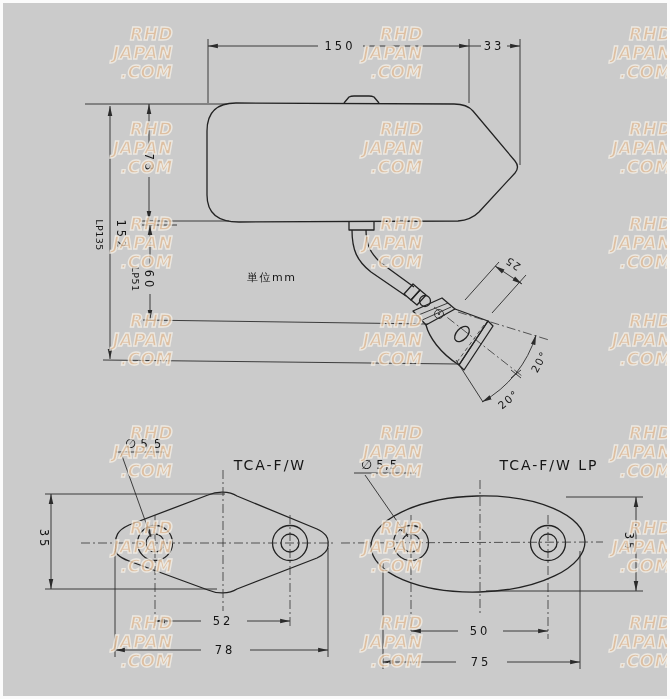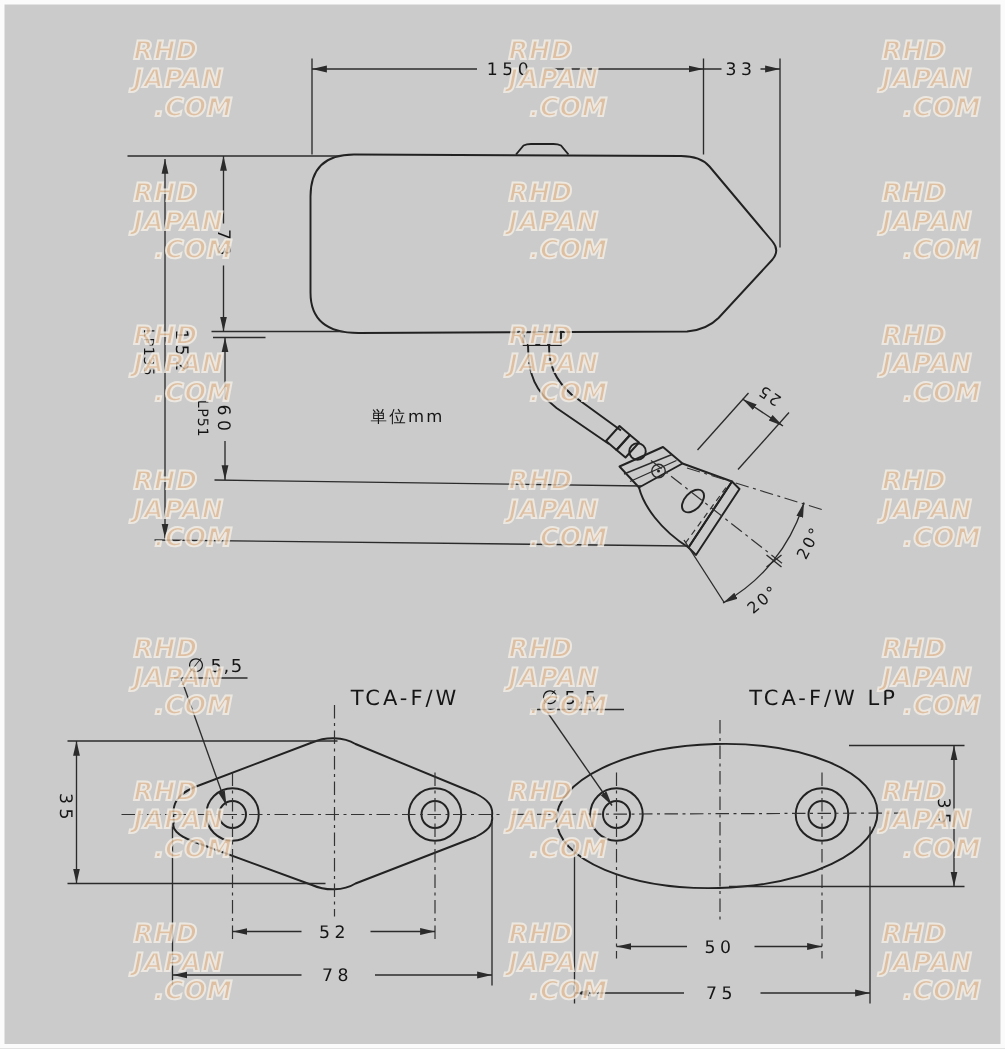--- a/index.html
+++ b/index.html
@@ -24,21 +24,21 @@
   .thin{stroke:#2b2b2b;stroke-width:0.9;fill:none;}
   .dim{stroke:#2b2b2b;stroke-width:0.9;fill:none;}
   .cline{stroke:#333;stroke-width:0.8;fill:none;stroke-dasharray:9 3 2 3;}
   .hdash{stroke:#333;stroke-width:0.8;fill:none;stroke-dasharray:4 3;}
   #wm-layer{position:absolute;left:0;top:0;width:100%;height:100%;pointer-events:none;}
   .wm{
     position:absolute;width:84px;
     font-family:"DejaVu Sans", sans-serif;
     font-style:italic;font-weight:900;
     font-size:17px;line-height:19px;
-    text-align:left;
+    text-align:right;
     color:#e3bd97;
     -webkit-text-stroke:1.3px #f5f0e7;
     text-shadow:1.5px 1.5px 0 #a5a5a5,-1.5px -1.5px 0 #b5b5b5,1.5px -1.5px 0 #ararb0,-1.5px 1.5px 0 #a8a8a8;
     opacity:0.8;
     letter-spacing:0.5px;
   }
   .wm .l3{padding-left:14px;}
 </style>
 </head>
 <body>

